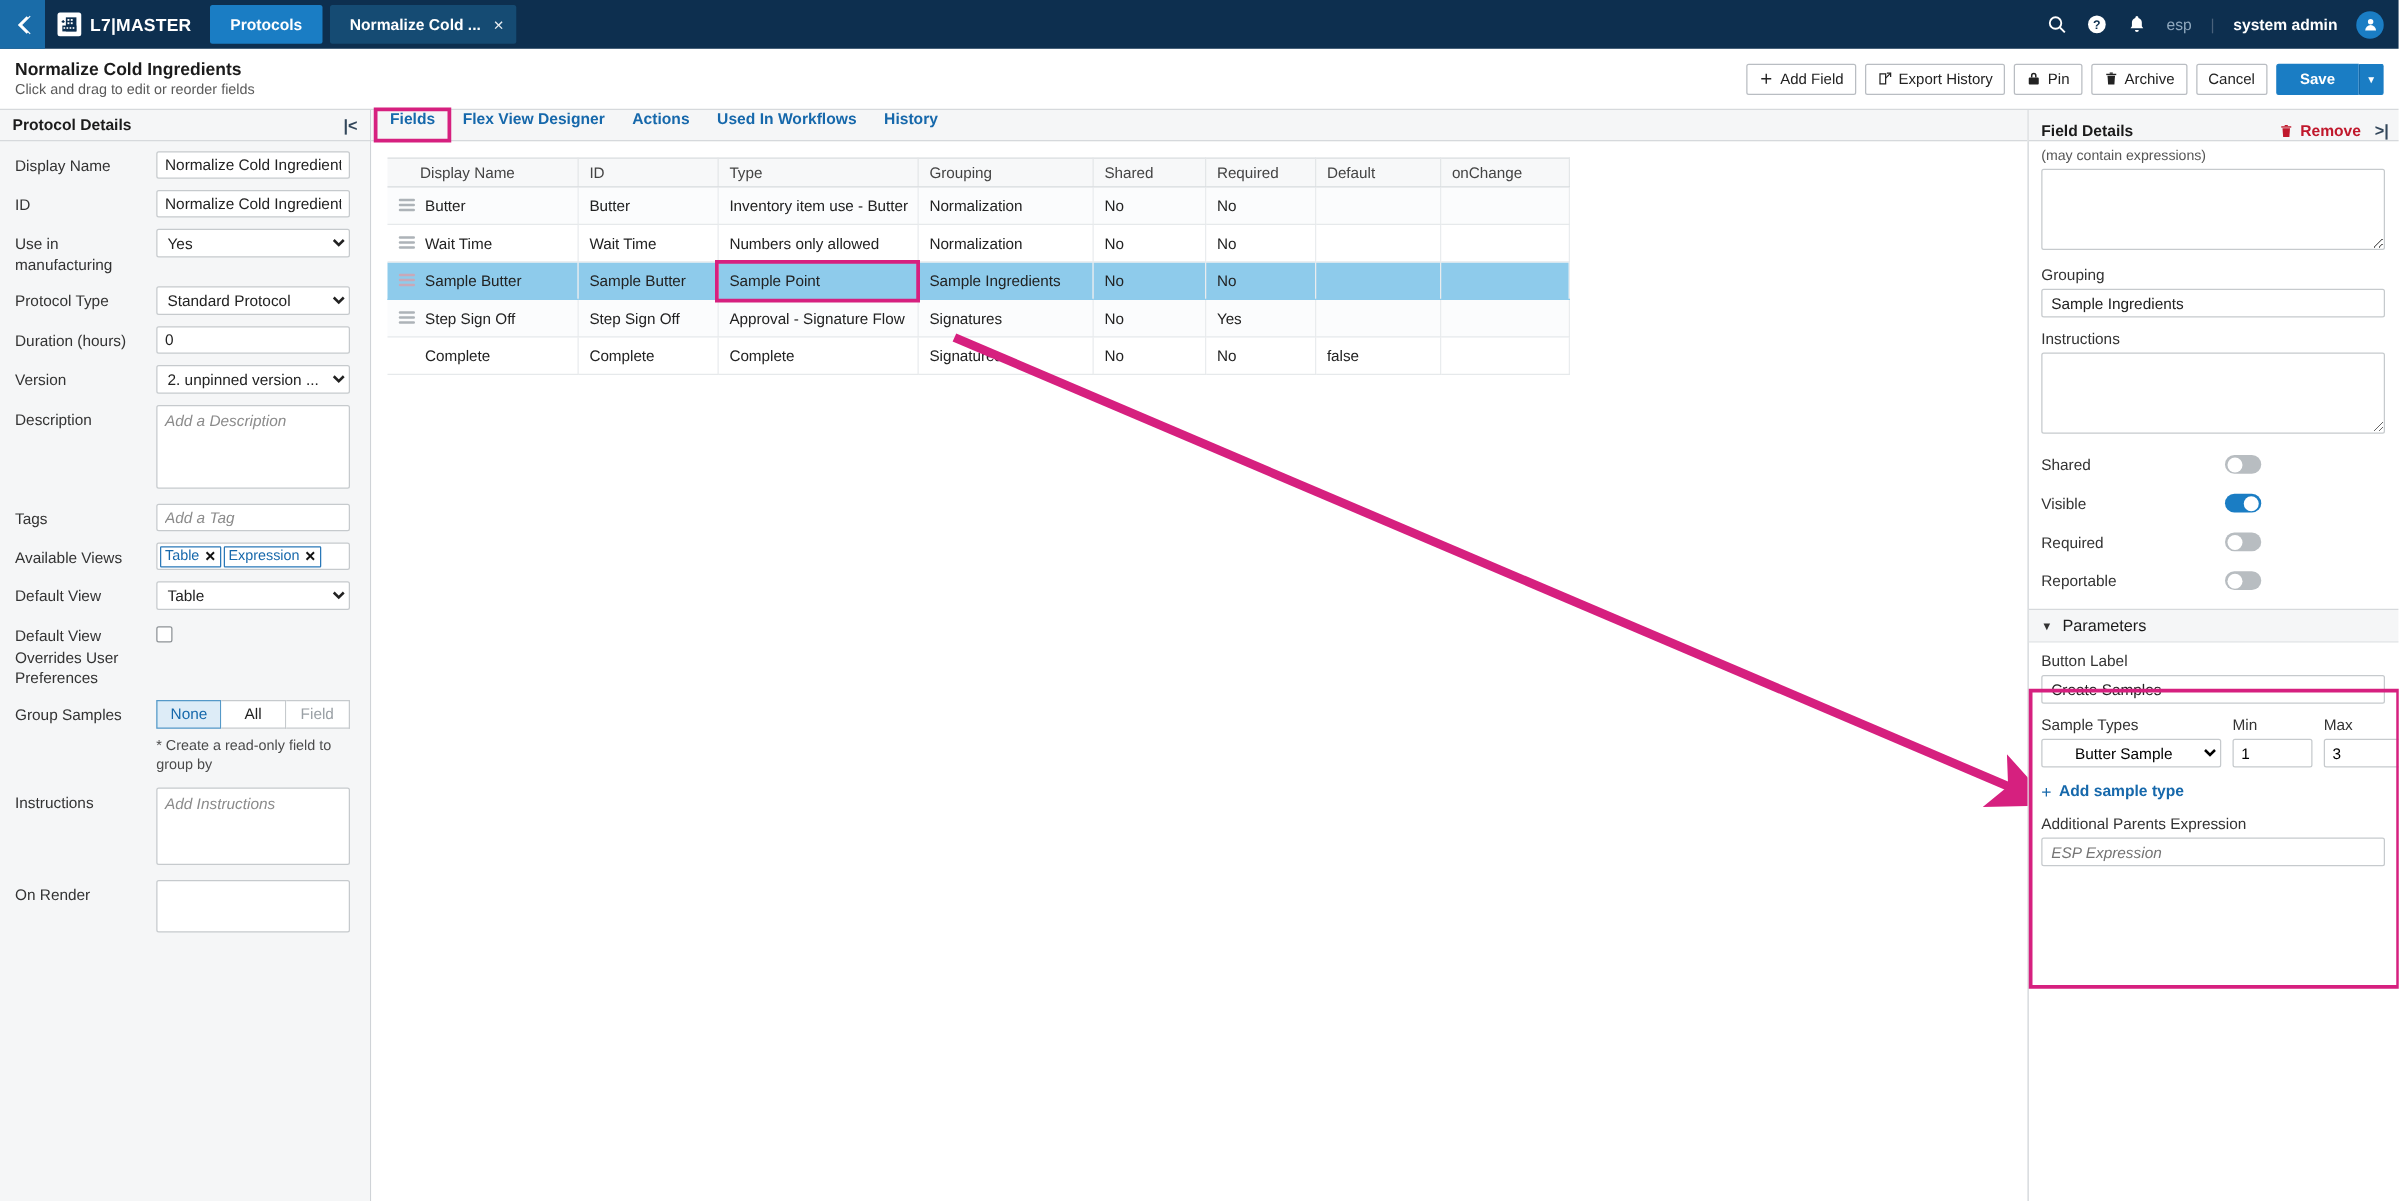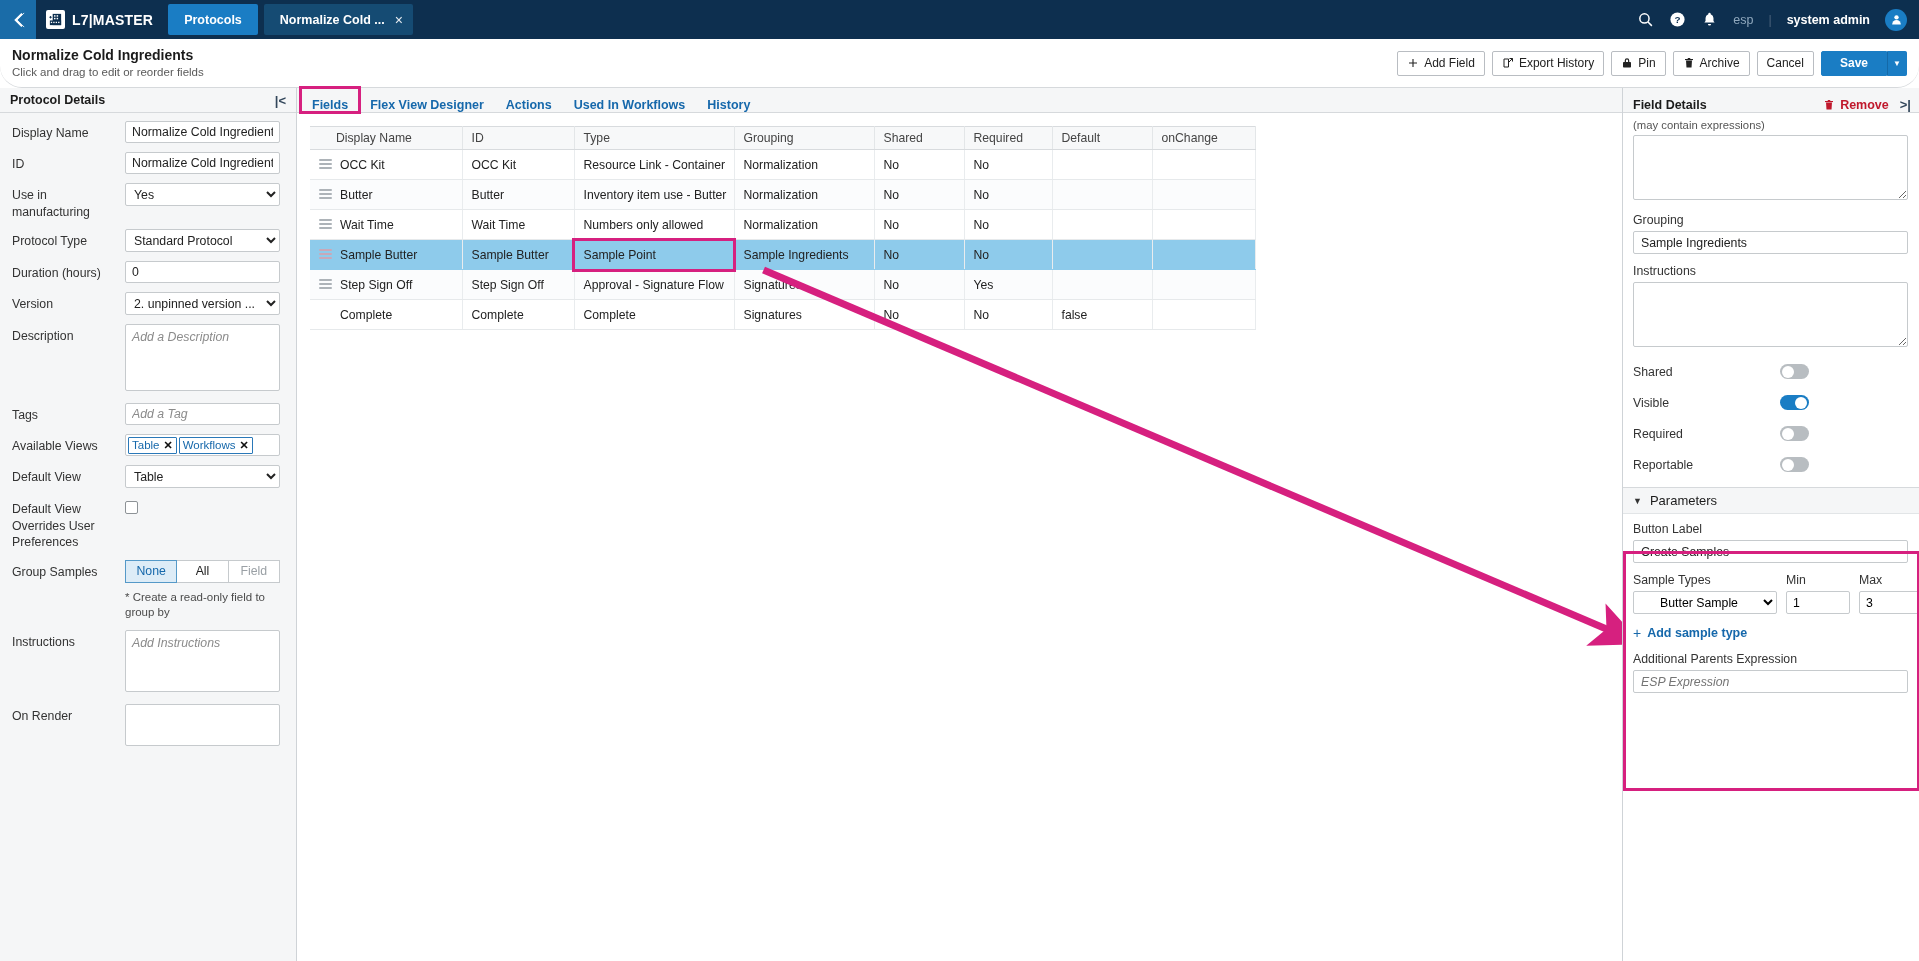--- a/index.html
+++ b/index.html
@@ -51,21 +51,21 @@
   .username { font-size:12.5px; font-weight:bold; }
   .avatar {
     width:22px; height:22px; border-radius:50%; background:#1a7dc4;
     display:flex; align-items:center; justify-content:center;
   }
   .avatar svg { width:13px; height:13px; }
 
   
   #pagehead {
     height:49px; background:#fff; border-bottom:1px solid #d6d9dc;
-    display:flex; align-items:center; padding:0 12px 0 12px;border-radius:22px;
+    display:flex; align-items:center; padding:0 12px 0 12px;
   }
   .ph-titles { line-height:1.25; }
   .ph-title { font-size:14px; font-weight:bold; color:#1b1b1b; }
   .ph-sub { font-size:11.5px; color:#5a5a5a; margin-top:1px;}
   .ph-actions { margin-left:auto; display:flex; align-items:center; gap:7px; }
   .btn {
     height:25px; border:1px solid #b9bdc2; background:#fff; border-radius:2px;
     display:flex; align-items:center; gap:5px; padding:0 9px;
     font-size:12px; color:#222; cursor:pointer; white-space:nowrap;
     font-family:"Liberation Sans", sans-serif;
@@ -129,21 +129,21 @@
   .seg div:first-child { border-left:1px solid #5599c8; }
   .seg .on { background:#ddecf7; color:#1668ab; font-weight:normal; border-color:#5599c8; }
   .seg .dim { color:#9aa0a5; }
   .hint { font-size:11.5px; color:#4b4b4b; width:158px; line-height:1.35; margin:-2px 0 9px 113px;}
 
   
   #center { flex:1; background:#fff; display:flex; flex-direction:column; position:relative; }
   .tabsbar { height:25px; background:#f5f6f7; border-bottom:1px solid #d6d9dc;
     display:flex; align-items:stretch; padding-left:4px; }
   .tab {
-    display:flex; align-items:flex-end; padding:0 11px; font-size:12.5px;
+    display:flex; align-items:flex-start; padding:0 11px; font-size:12.5px;
     font-weight:bold; color:#1668ab; cursor:pointer;
   }
   .tab.sel { outline:3px solid #d6207f; outline-offset:-1px; position:relative; z-index:3; background:#f5f6f7;}
   .tblwrap { padding:13px 13px 0 13px; }
   table.fields { width:945px; border-collapse:collapse; table-layout:fixed; }
   table.fields th {
     background:#f7f8f9; border-top:1px solid #d8dbde; border-bottom:1px solid #d8dbde;
     font-size:12.2px; font-weight:normal; color:#444; text-align:left;
     height:23px; padding:0 0 0 9px; border-right:1px solid #e3e6e8;
   }
@@ -376,21 +376,21 @@
 
       <div class="frow">
         <div class="flabel">Available Views</div>
         <div class="fctl">
           <div class="chipbox">
             <span class="chip">
               <span>Table</span>
               <span class="x">✕</span>
             </span>
             <span class="chip">
-              <span>Workflows</span>
+              <span>Expression</span>
               <span class="x">✕</span>
             </span>
           </div>
         </div>
       </div>
 
       <div class="frow">
         <div class="flabel">Default View</div>
         <div class="fctl"><select class="inp"><option>Table</option></select></div>
       </div>
@@ -465,39 +465,20 @@
             <th>ID</th>
             <th>Type</th>
             <th>Grouping</th>
             <th>Shared</th>
             <th>Required</th>
             <th>Default</th>
             <th>onChange</th>
           </tr>
         </thead>
         <tbody>
-          <tr>
-            <td class="namecell">
-                <div class="namecell-inner">
-              <span class="grip">
-                    <i></i>
-                    <i></i>
-                    <i></i>
-                  </span>
-              <span>OCC Kit</span>
-                </div>
-              </td>
-            <td>OCC Kit</td>
-            <td>Resource Link - Container</td>
-            <td>Normalization</td>
-            <td>No</td>
-            <td>No</td>
-            <td></td>
-            <td></td>
-          </tr>
           <tr class="alt">
             <td class="namecell">
                 <div class="namecell-inner">
               <span class="grip">
                     <i></i>
                     <i></i>
                     <i></i>
                   </span>
               <span>Butter</span>
                 </div>

